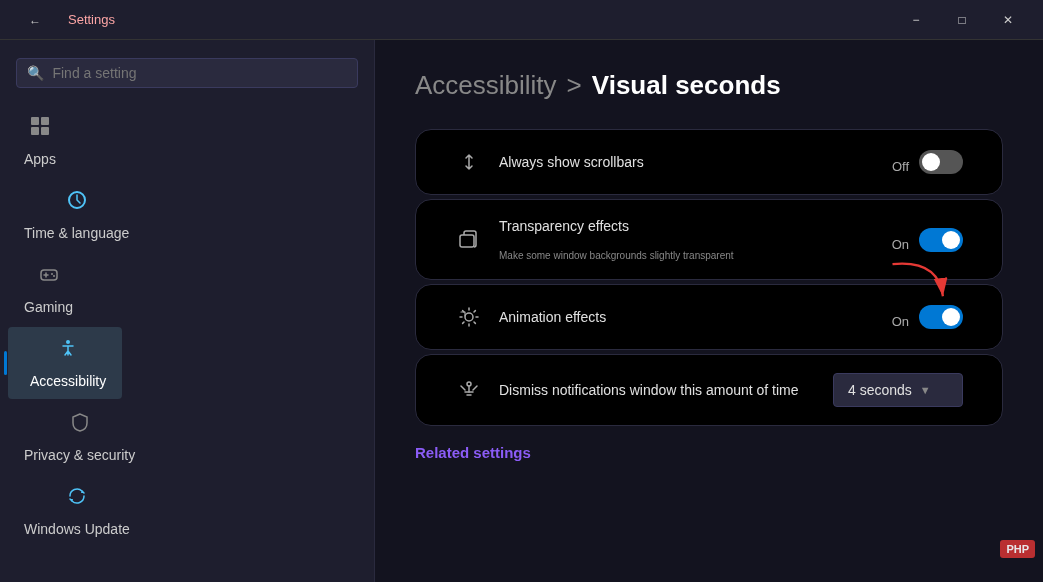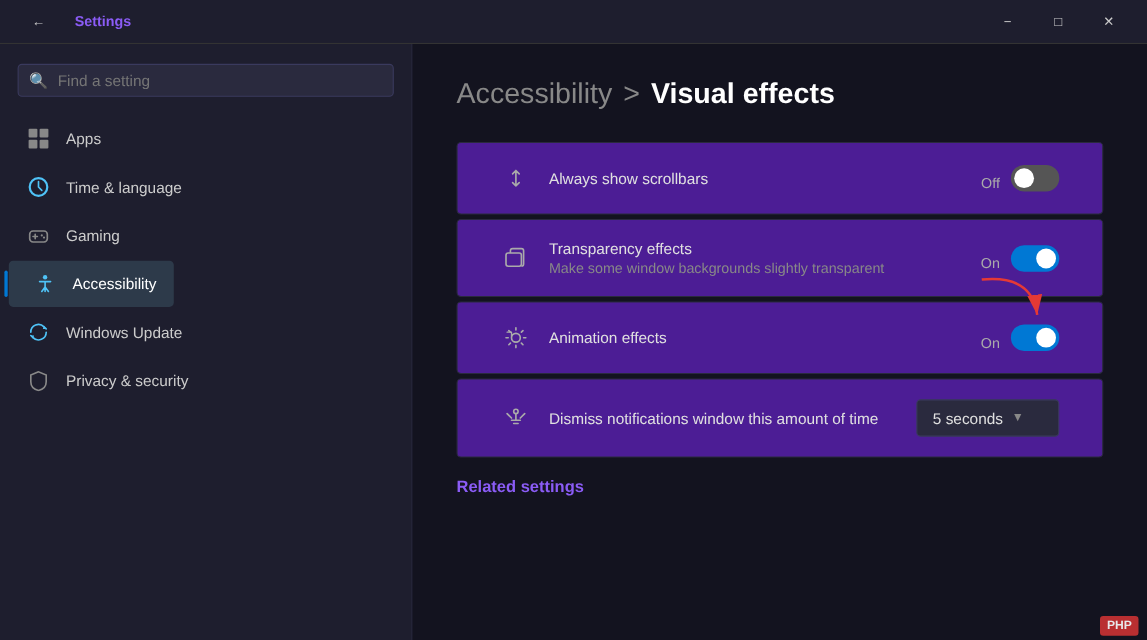--- a/index.html
+++ b/index.html
@@ -20,22 +20,21 @@
       justify-content: space-between;
       border-bottom: 1px solid #333;
     }
     .titlebar-left {
       display: flex;
       align-items: center;
       gap: 10px;
     }
     .titlebar-title {
       font-size: 13px;
-      color: #8b5cf6;
-      font-weight: bold;
+      color: #fca5a5;
     }
     .titlebar-controls {
       display: flex;
       gap: 0;
     }
     .titlebar-btn {
       width: 46px;
       height: 40px;
       display: flex;
       align-items: center;
@@ -88,20 +87,21 @@
     .sidebar-item {
       display: flex;
       align-items: center;
       padding: 10px 16px;
       cursor: pointer;
       gap: 14px;
       font-size: 14px;
       color: #ccc;
       border-radius: 4px;
       margin: 1px 8px;
+      flex-direction: column;
     }
     .sidebar-item.active {
       background: #2d3a4a;
       color: #fff;
     }
     .sidebar-item .icon {
       width: 22px;
       height: 22px;
       display: flex;
       align-items: center;
@@ -128,22 +128,22 @@
       display: flex;
       align-items: center;
       gap: 10px;
     }
     .breadcrumb .current {
       font-weight: 700;
       color: #fff;
     }
 
     .settings-card {
-      background: #4c1d95;
-      border-radius: 4px;
+      background: #000000;
+      border-radius: 16px;
       margin-bottom: 4px;
       padding: 18px 39px;
       display: flex;
       align-items: center;
       gap: 16px;
       border: 1px solid #2a2a3e;
     }
     .settings-card-icon {
       width: 28px;
       height: 28px;
@@ -155,23 +155,23 @@
       font-size: 18px;
     }
     .settings-card-content {
       flex: 1;
     }
     .settings-card-title {
       font-size: 14px;
       color: #e0e0e0;
     }
     .settings-card-desc {
-      font-size: 13px;
+      font-size: 10px;
       color: #888;
-      margin-top: 2px;
+      margin-top: 16px;
     }
     .settings-card-control {
       display: flex;
       align-items: flex-end;
       gap: 10px;
       flex-shrink: 0;
     }
     .toggle-label {
       font-size: 13px;
       color: #aaa;
@@ -327,48 +327,48 @@
           </svg>
         </span>
         <span>Accessibility</span>
       </div>
     </div>
 
     <div class="sidebar-item-wrapper">
       <div class="sidebar-item">
         <span class="icon">
           <svg width="20" height="20" viewBox="0 0 20 20" fill="none">
+            <path d="M10 2L3 5v6c0 4 3 7 7 8 4-1 7-4 7-8V5L10 2z" stroke="#888" stroke-width="1.5" fill="none"></path>
+          </svg>
+        </span>
+        <span>Privacy &amp; security</span>
+      </div>
+    </div>
+
+    <div class="sidebar-item-wrapper">
+      <div class="sidebar-item">
+        <span class="icon">
+          <svg width="20" height="20" viewBox="0 0 20 20" fill="none">
             <path d="M3 10a7 7 0 0 1 12-4.9L17 7" stroke="#4fc3f7" stroke-width="1.5" stroke-linecap="round"></path>
             <path d="M17 10a7 7 0 0 1-12 4.9L3 13" stroke="#4fc3f7" stroke-width="1.5" stroke-linecap="round"></path>
             <polyline points="15,4 17,7 14,7" fill="#4fc3f7"></polyline>
             <polyline points="5,16 3,13 6,13" fill="#4fc3f7"></polyline>
           </svg>
         </span>
         <span>Windows Update</span>
       </div>
     </div>
-
-    <div class="sidebar-item-wrapper">
-      <div class="sidebar-item">
-        <span class="icon">
-          <svg width="20" height="20" viewBox="0 0 20 20" fill="none">
-            <path d="M10 2L3 5v6c0 4 3 7 7 8 4-1 7-4 7-8V5L10 2z" stroke="#888" stroke-width="1.5" fill="none"></path>
-          </svg>
-        </span>
-        <span>Privacy &amp; security</span>
-      </div>
-    </div>
   </div>
 
   <div class="main-content">
 
     <div class="breadcrumb">
       <span>Accessibility</span>
       <span>&gt;</span>
-      <span class="current">Visual effects</span>
+      <span class="current">Visual seconds</span>
     </div>
 
     <div class="settings-card">
       <div class="settings-card-icon">
         <svg width="24" height="24" viewBox="0 0 24 24" fill="none">
           <path d="M12 5v14M9 8l3-3 3 3M9 16l3 3 3-3" stroke="#aaa" stroke-width="1.5" stroke-linecap="round" stroke-linejoin="round"></path>
         </svg>
       </div>
       <div class="settings-card-content">
         <div class="settings-card-title">Always show scrollbars</div>
@@ -435,23 +435,23 @@
           <path d="M4 8l4 4M20 8l-4 4" stroke="#aaa" stroke-width="1.5" stroke-linecap="round"></path>
           <path d="M12 8v6" stroke="#aaa" stroke-width="1.5" stroke-linecap="round"></path>
           <path d="M8 14h8M10 17h4" stroke="#aaa" stroke-width="1.5" stroke-linecap="round"></path>
         </svg>
       </div>
       <div class="settings-card-content">
         <div class="settings-card-title">Dismiss notifications window this amount of time</div>
       </div>
       <div class="settings-card-control">
         <div class="dropdown">
-          <span>5 seconds</span>
+          <span>4 seconds</span>
           <span class="dropdown-arrow">▼</span>
         </div>
       </div>
     </div>
 
     <div class="related-settings">Related settings</div>
   </div>
 </div>
 
-<div class="watermark" style="position:fixed;bottom:4px;right:8px;">PHP</div>
+<div class="watermark" style="position:fixed;bottom:24px;right:8px;">PHP</div>
 
 </body></html>

